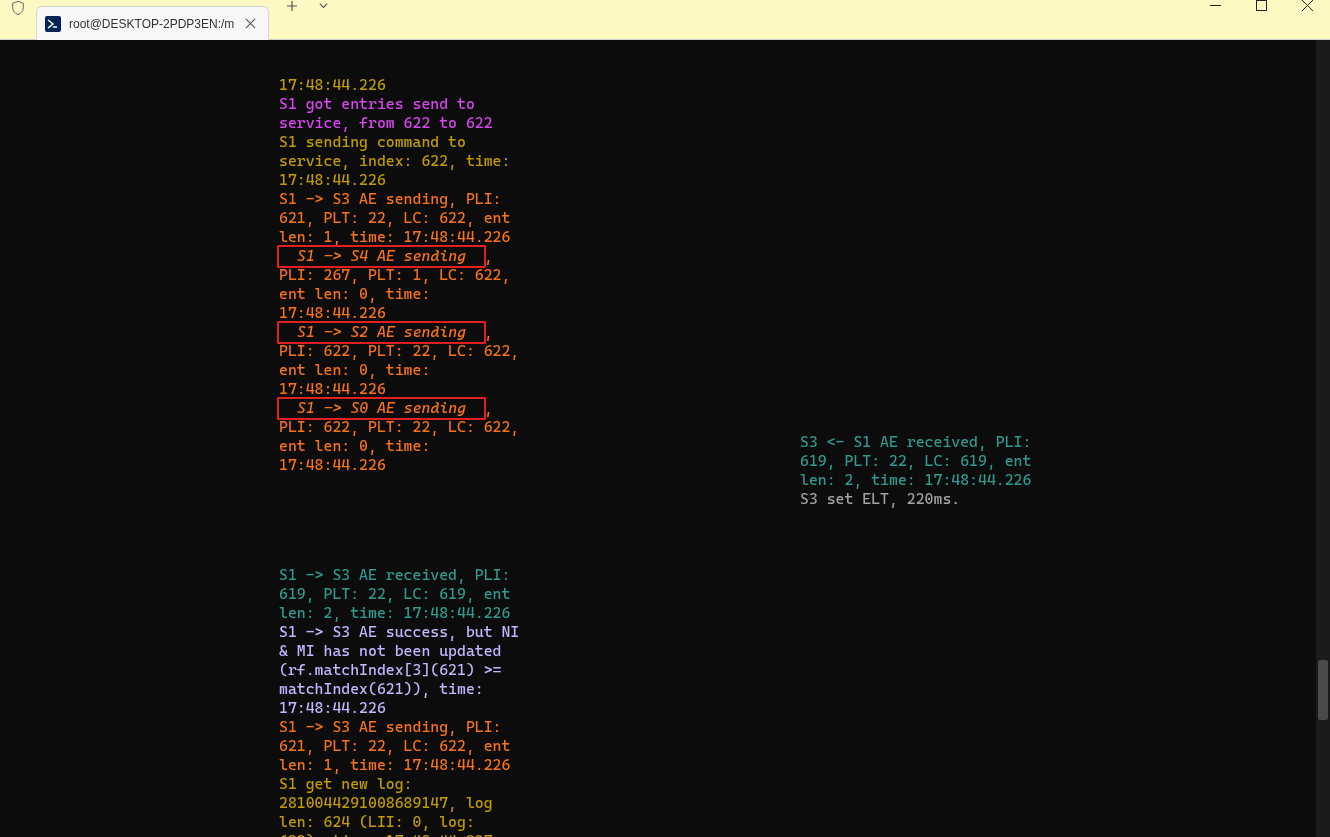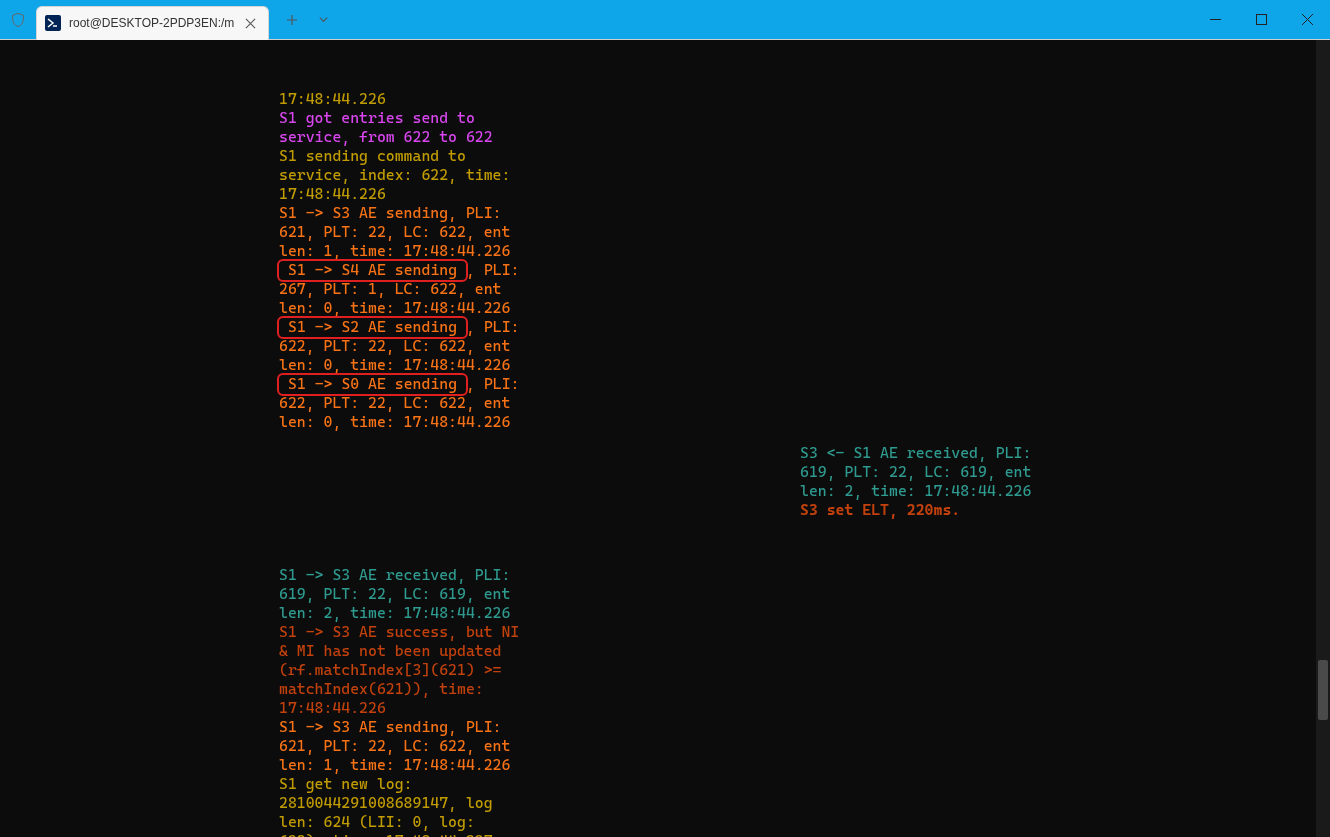--- a/index.html
+++ b/index.html
@@ -1,47 +1,47 @@
 <!DOCTYPE html>
 <html><head>
 <meta charset="utf-8">
 <style>
   * { margin: 0; padding: 0; box-sizing: border-box; }
   html, body { width: 1330px; height: 837px; overflow: hidden; font-family: 'Cascadia Mono', 'Consolas', monospace; }
   body { background: #e8e8e8; display: flex; flex-direction: column; }
 
   
-  .titlebar { height: 40px; background: #0ea5e9; display: flex; align-items: center; border-bottom: 1px solid #d0d0d0; }
+  .titlebar { height: 40px; background: #fef9c3; display: flex; align-items: flex-start; border-bottom: 1px solid #d0d0d0; }
   .shield { width: 36px; display: flex; align-items: center; justify-content: center; }
   .shield svg { width: 16px; height: 16px; }
   .tab { display: flex; align-items: center; background: #f7f7f7; border: 1px solid #d6d6d6; border-bottom: none; border-top-left-radius: 6px; border-top-right-radius: 6px; height: 34px; margin-top: 6px; padding: 0 10px 0 8px; min-width: 230px; gap: 8px; }
   .tab-icon { width: 16px; height: 16px; display: flex; align-items: center; justify-content: center; }
   .tab-title { font-family: 'Segoe UI', sans-serif; font-size: 12px; color: #333; flex: 1; white-space: nowrap; overflow: hidden; text-overflow: clip; }
   .tab-close { width: 16px; height: 16px; display: flex; align-items: center; justify-content: center; color: #333; }
   .newtab { width: 34px; display: flex; align-items: center; justify-content: center; color: #555; font-size: 14px; margin-left: 6px; }
   .tab-dropdown { width: 28px; display: flex; align-items: center; justify-content: center; color: #555; }
   .spacer { flex: 1; }
   .win-controls { display: flex; }
   .win-btn { width: 46px; display: flex; align-items: center; justify-content: center; color: #222; }
   .win-btn svg { width: 11px; height: 11px; }
 
   
   .terminal { flex: 1; background: #0c0c0c; position: relative; font-size: 15.2px; line-height: 19px; padding: 0; overflow: hidden; }
   .col { position: absolute; white-space: pre-wrap; word-break: break-word; }
-  .col-left { left: 279px; top: 50px; width: 244px; }
-  .col-right { left: 800px; top: 404px; width: 245px; }
+  .col-left { left: 279px; top: 36px; width: 244px; }
+  .col-right { left: 800px; top: 393px; width: 245px; }
 
   .c-magenta { color: #d946ef; }
   .c-yellow  { color: #c19c00; }
   .c-cyan    { color: #f97316; }
   .c-teal    { color: #2f9a8f; }
-  .c-salmon  { color: #c2410c; }
-  .c-grey    { color: #c2410c; font-weight: bold; }
+  .c-salmon  { color: #c4b5fd; }
+  .c-grey    { color: #a3a3a3; }
 
-  .hl { border: 2px solid #e02020; border-radius: 6px; padding: 0 9px; margin: -2px -2px; display: inline-block; }
+  .hl { border: 2px solid #e02020; border-radius: 1px; padding: 0 18px; margin: -2px -2px; display: inline-block; font-style: italic; }
   .nobr { white-space: pre; }
 
   .scrollbar { position: absolute; right: 0; top: 0; bottom: 0; width: 14px; background: #1a1a1a; }
   .scroll-thumb { position: absolute; right: 2px; width: 10px; background: #4a4a4a; border-radius: 2px; }
 </style>
 </head>
 <body>
 
 <div class="titlebar">
   <div class="shield">

